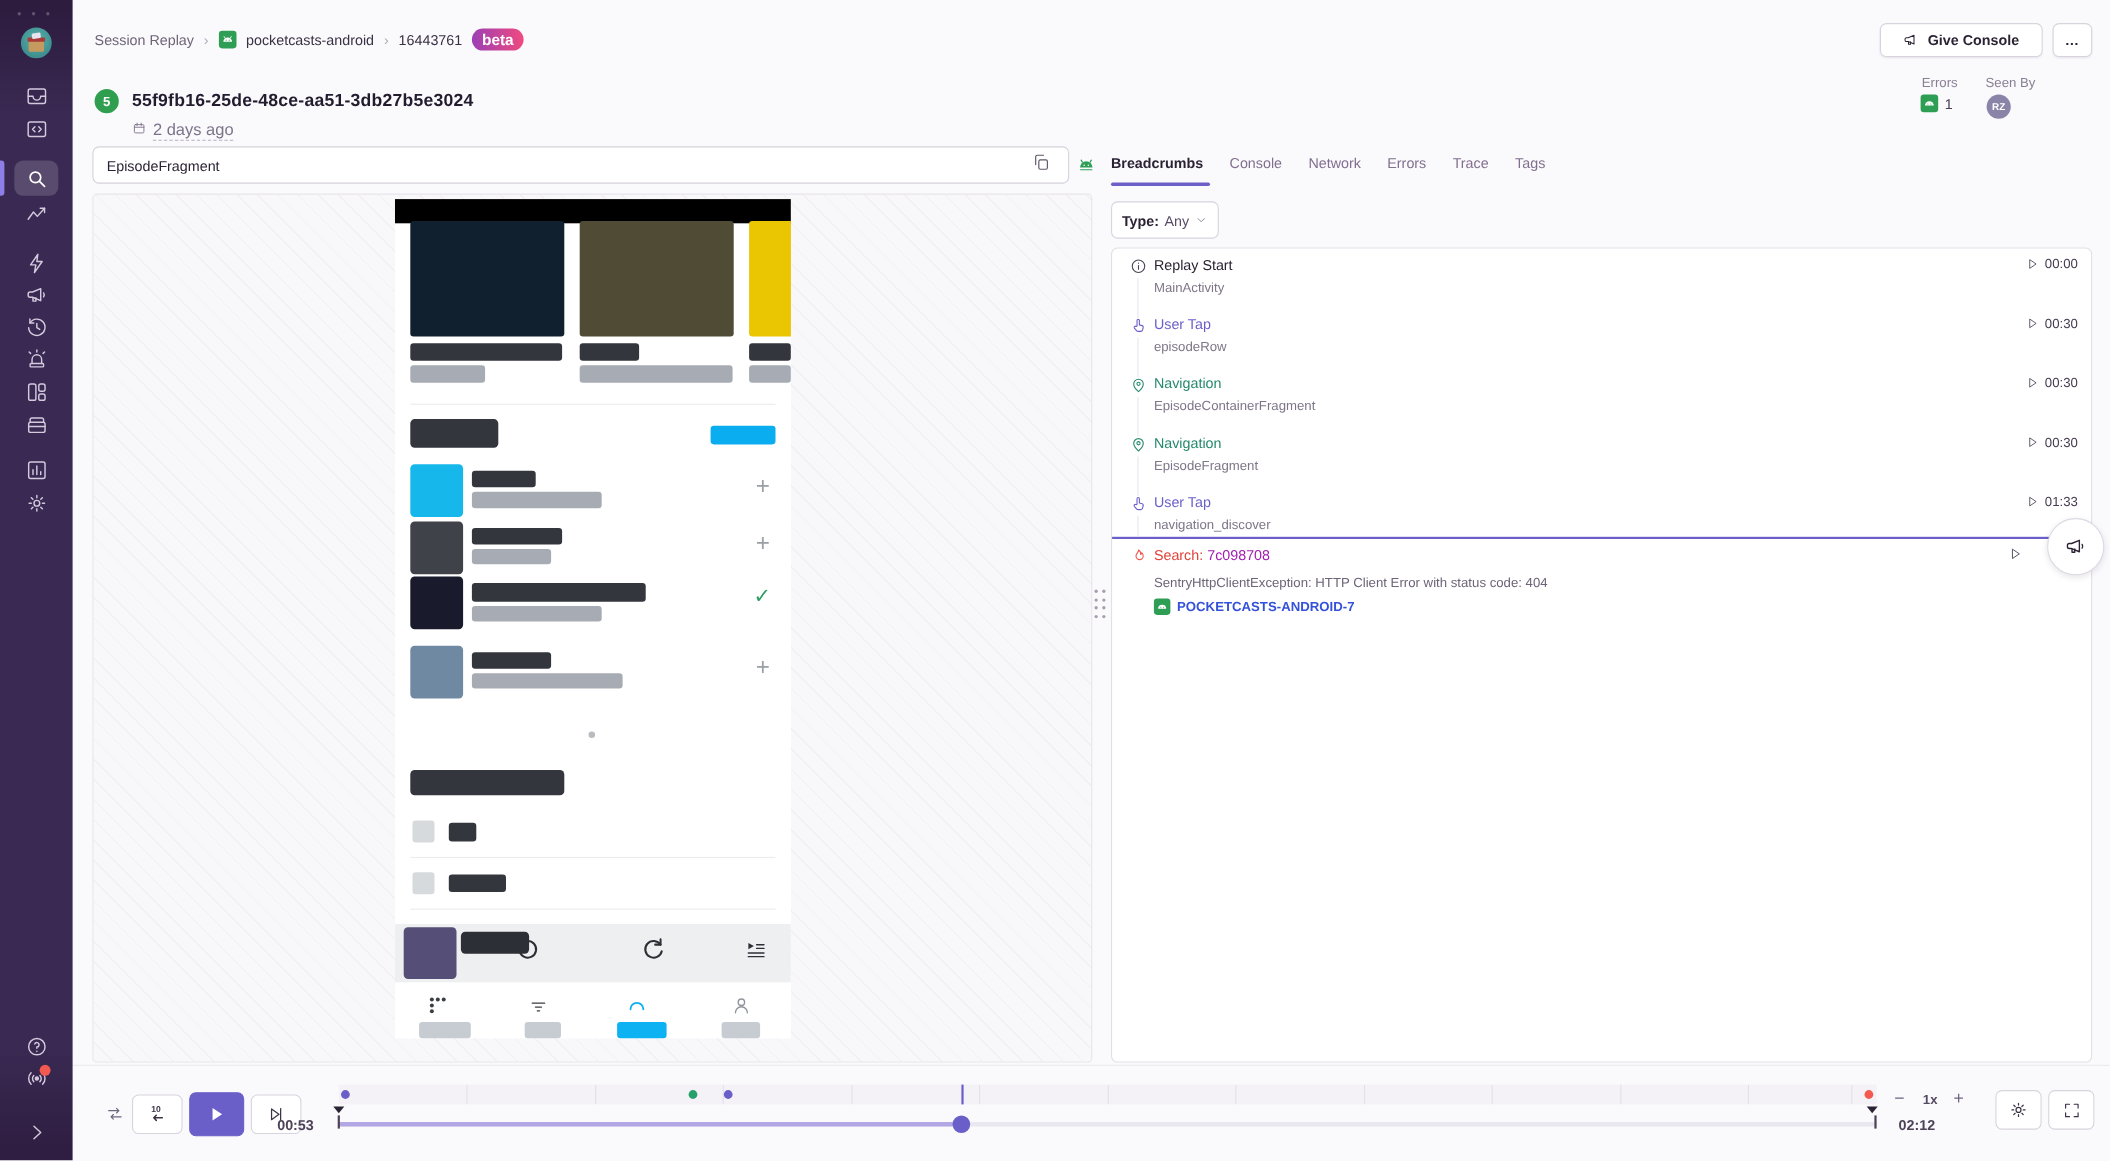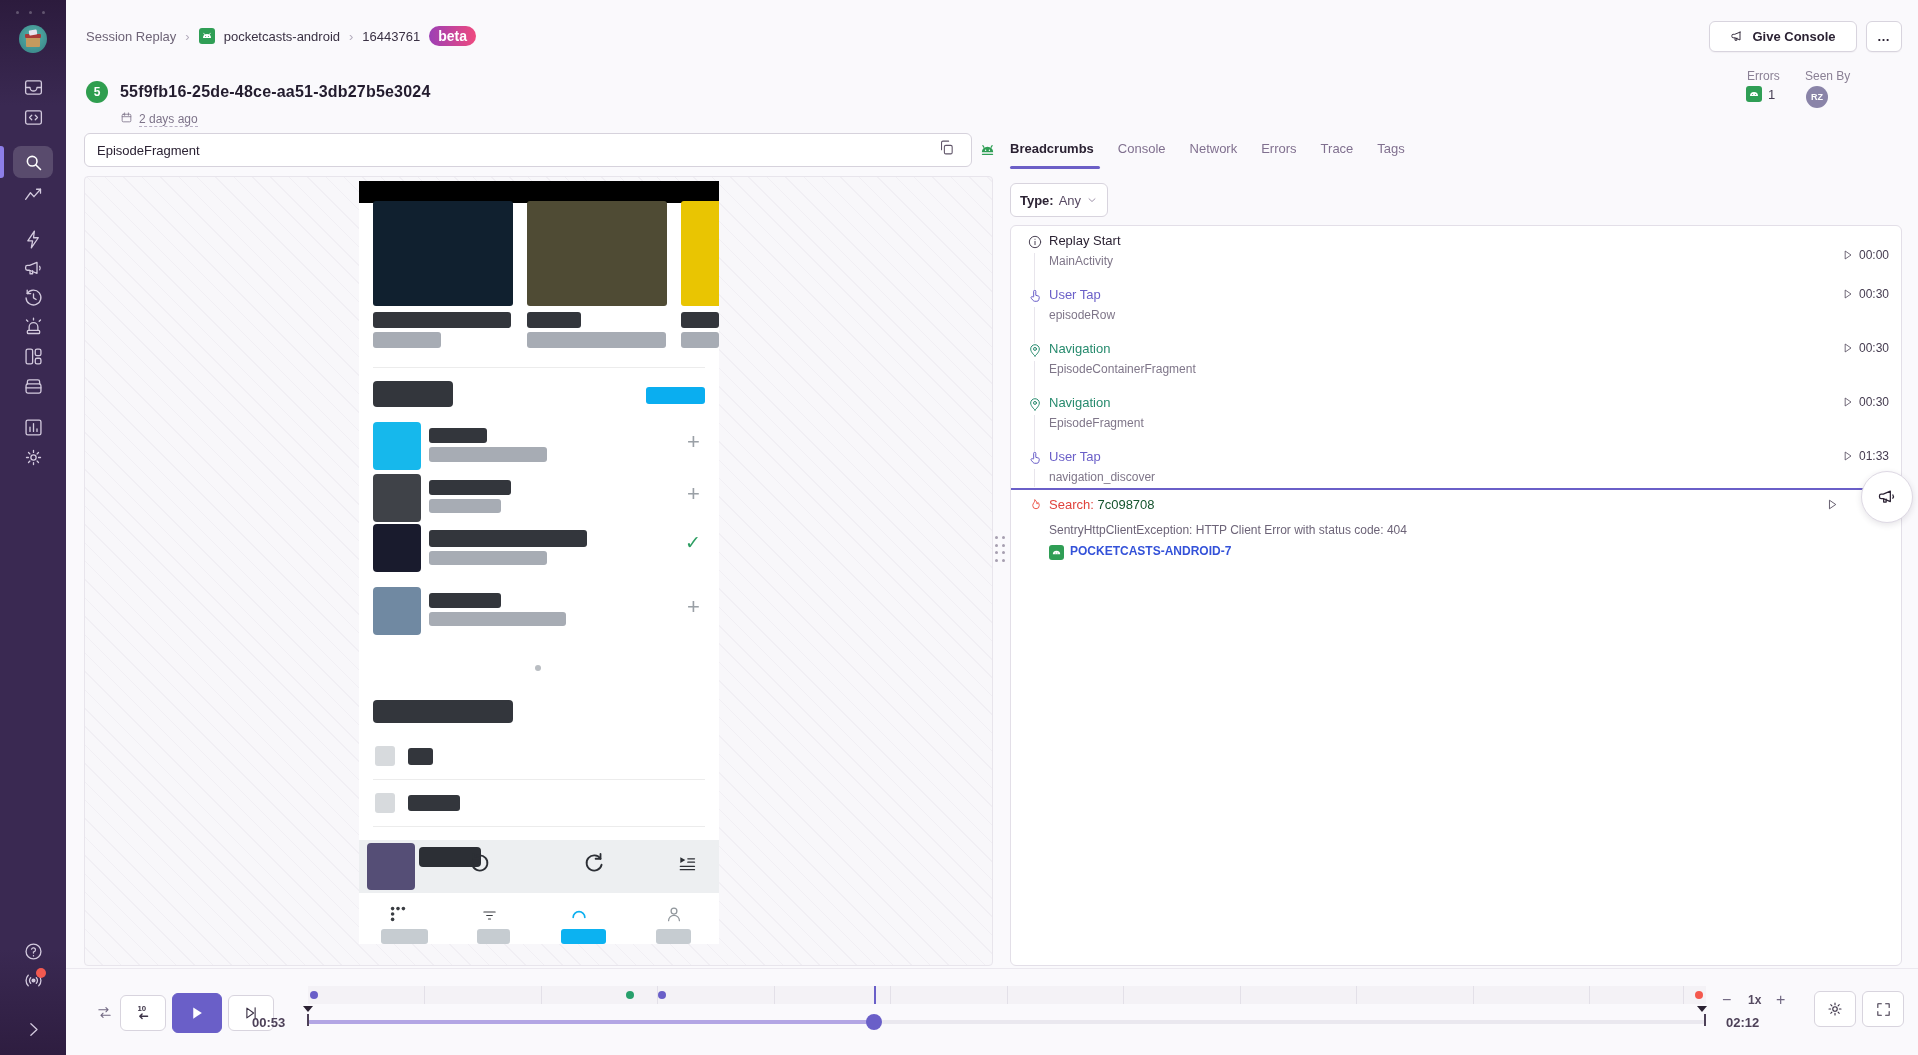--- a/index.html
+++ b/index.html
@@ -27,21 +27,21 @@
 
   
   .crumb { font-size:13px; color:#6e6477; }
   .crumb-dark { color:#3a3144; }
   .crumb-sep { color:#b3abbc; font-size:13px; }
   .beta-pill { display:inline-block; padding:2px 9px; border-radius:10px; font-size:14px; font-weight:bold; color:#fff;
     background:linear-gradient(90deg,#9c3fb5,#ef4a7f); }
   .replay-title { font-size:16px; font-weight:bold; color:#231c2e; letter-spacing:.2px; }
   .badge-5 { width:22px; height:22px; border-radius:50%; background:#2f9e4f; color:#fff; font-size:12px; font-weight:bold;
     display:flex; align-items:center; justify-content:center; }
-  .age { font-size:12px; color:#7d7389; border-bottom:1px dashed #b7aec3; }
+  .age { font-size:15px; color:#7d7389; border-bottom:1px dashed #b7aec3; }
   .btn { background:#fff; border:1px solid #d8d4de; border-radius:6px; display:flex; align-items:center; justify-content:center;
     gap:7px; font-size:13px; font-weight:bold; color:#2b2233; cursor:pointer; box-shadow:0 1px 1px rgba(40,30,60,.04); }
   .mlabel { font-size:12px; color:#8a8095; }
   .rz { width:22px; height:22px; border-radius:50%; background:#8a84a8; color:#fff; font-size:9px; font-weight:bold;
     display:flex; align-items:center; justify-content:center; }
   .android-badge { border-radius:3px; background:#2f9e55; display:flex; align-items:center; justify-content:center; }
 
   
   .replay-input { position:absolute; left:84px; top:133px; width:888px; height:34px; background:#fff; border:1px solid #d6d2dc;
     border-radius:6px; font-size:13px; color:#2b2233; padding:0 40px 0 12px; font-family:inherit; }
@@ -418,21 +418,21 @@
 
     <div>
       <span class="ev-icon" style="top:8px;color:#4b4355">
         <svg class="st" viewBox="0 0 24 24">
             <circle cx="12" cy="12" r="8.5"></circle>
             <path d="M12 11v5"></path>
             <path d="M12 7.8v.2"></path>
           </svg></span>
       <span class="ev-title" style="left:38px;top:7px;color:#2b2233">Replay Start</span>
       <span class="ev-desc" style="left:38px;top:28px">MainActivity</span>
-      <span class="ev-ts" style="top:22px">
+      <span class="ev-ts" style="top:7px">
         <svg viewBox="0 0 24 24" width="12" height="12" class="st">
             <path d="M7 4.5 18 12 7 19.5z"></path>
           </svg>
         <span>00:00</span>
         </span>
     </div>
 
     <div>
       <span class="ev-icon" style="top:62px;color:#6a5fc8">
         <svg class="st" viewBox="0 0 24 24">
@@ -493,21 +493,21 @@
           </svg>
         <span>01:33</span>
         </span>
     </div>
 
     <div>
       <span class="ev-icon" style="top:272px;color:#ee5a4e">
         <svg class="st" viewBox="0 0 24 24">
             <path d="M12 3c.6 2.9-3.4 4.7-3.4 8.2a4.9 4.9 0 0 0 9.8 0c0-1.9-.8-3.4-1.9-4.5-.1 1.4-.8 2.1-1.6 2.3.4-1.9-.8-4.7-2.9-6z"></path>
           </svg></span>
-      <span class="ev-title" style="left:38px;top:271px;color:#e0433d"><span>Search:</span> <a style="color:#14532d;text-decoration:none;cursor:pointer">7c098708</a></span>
+      <span class="ev-title" style="left:38px;top:271px;color:#e0433d"><span>Search:</span> <a style="color:#a21caf;text-decoration:none;cursor:pointer">7c098708</a></span>
       <span class="ev-desc" style="left:38px;top:297px;color:#6d6478">SentryHttpClientException: HTTP Client Error with status code: 404</span>
       <span class="abs" style="left:38px;top:318px">
         <span class="android-badge" style="width:15px;height:15px;display:inline-flex">
           <svg viewBox="0 0 24 24" width="11" height="11">
               <path d="M4 16a8 8 0 0 1 16 0z" fill="#fff"></path>
               <circle cx="9.3" cy="13" r="1" fill="#2f9e55"></circle>
               <circle cx="14.7" cy="13" r="1" fill="#2f9e55"></circle>
             </svg>
           </span></span>
       <a class="abs" style="left:59px;top:318px;font-size:12px;font-weight:bold;color:#3452d9;text-decoration:none;cursor:pointer">POCKETCASTS-ANDROID-7</a>

